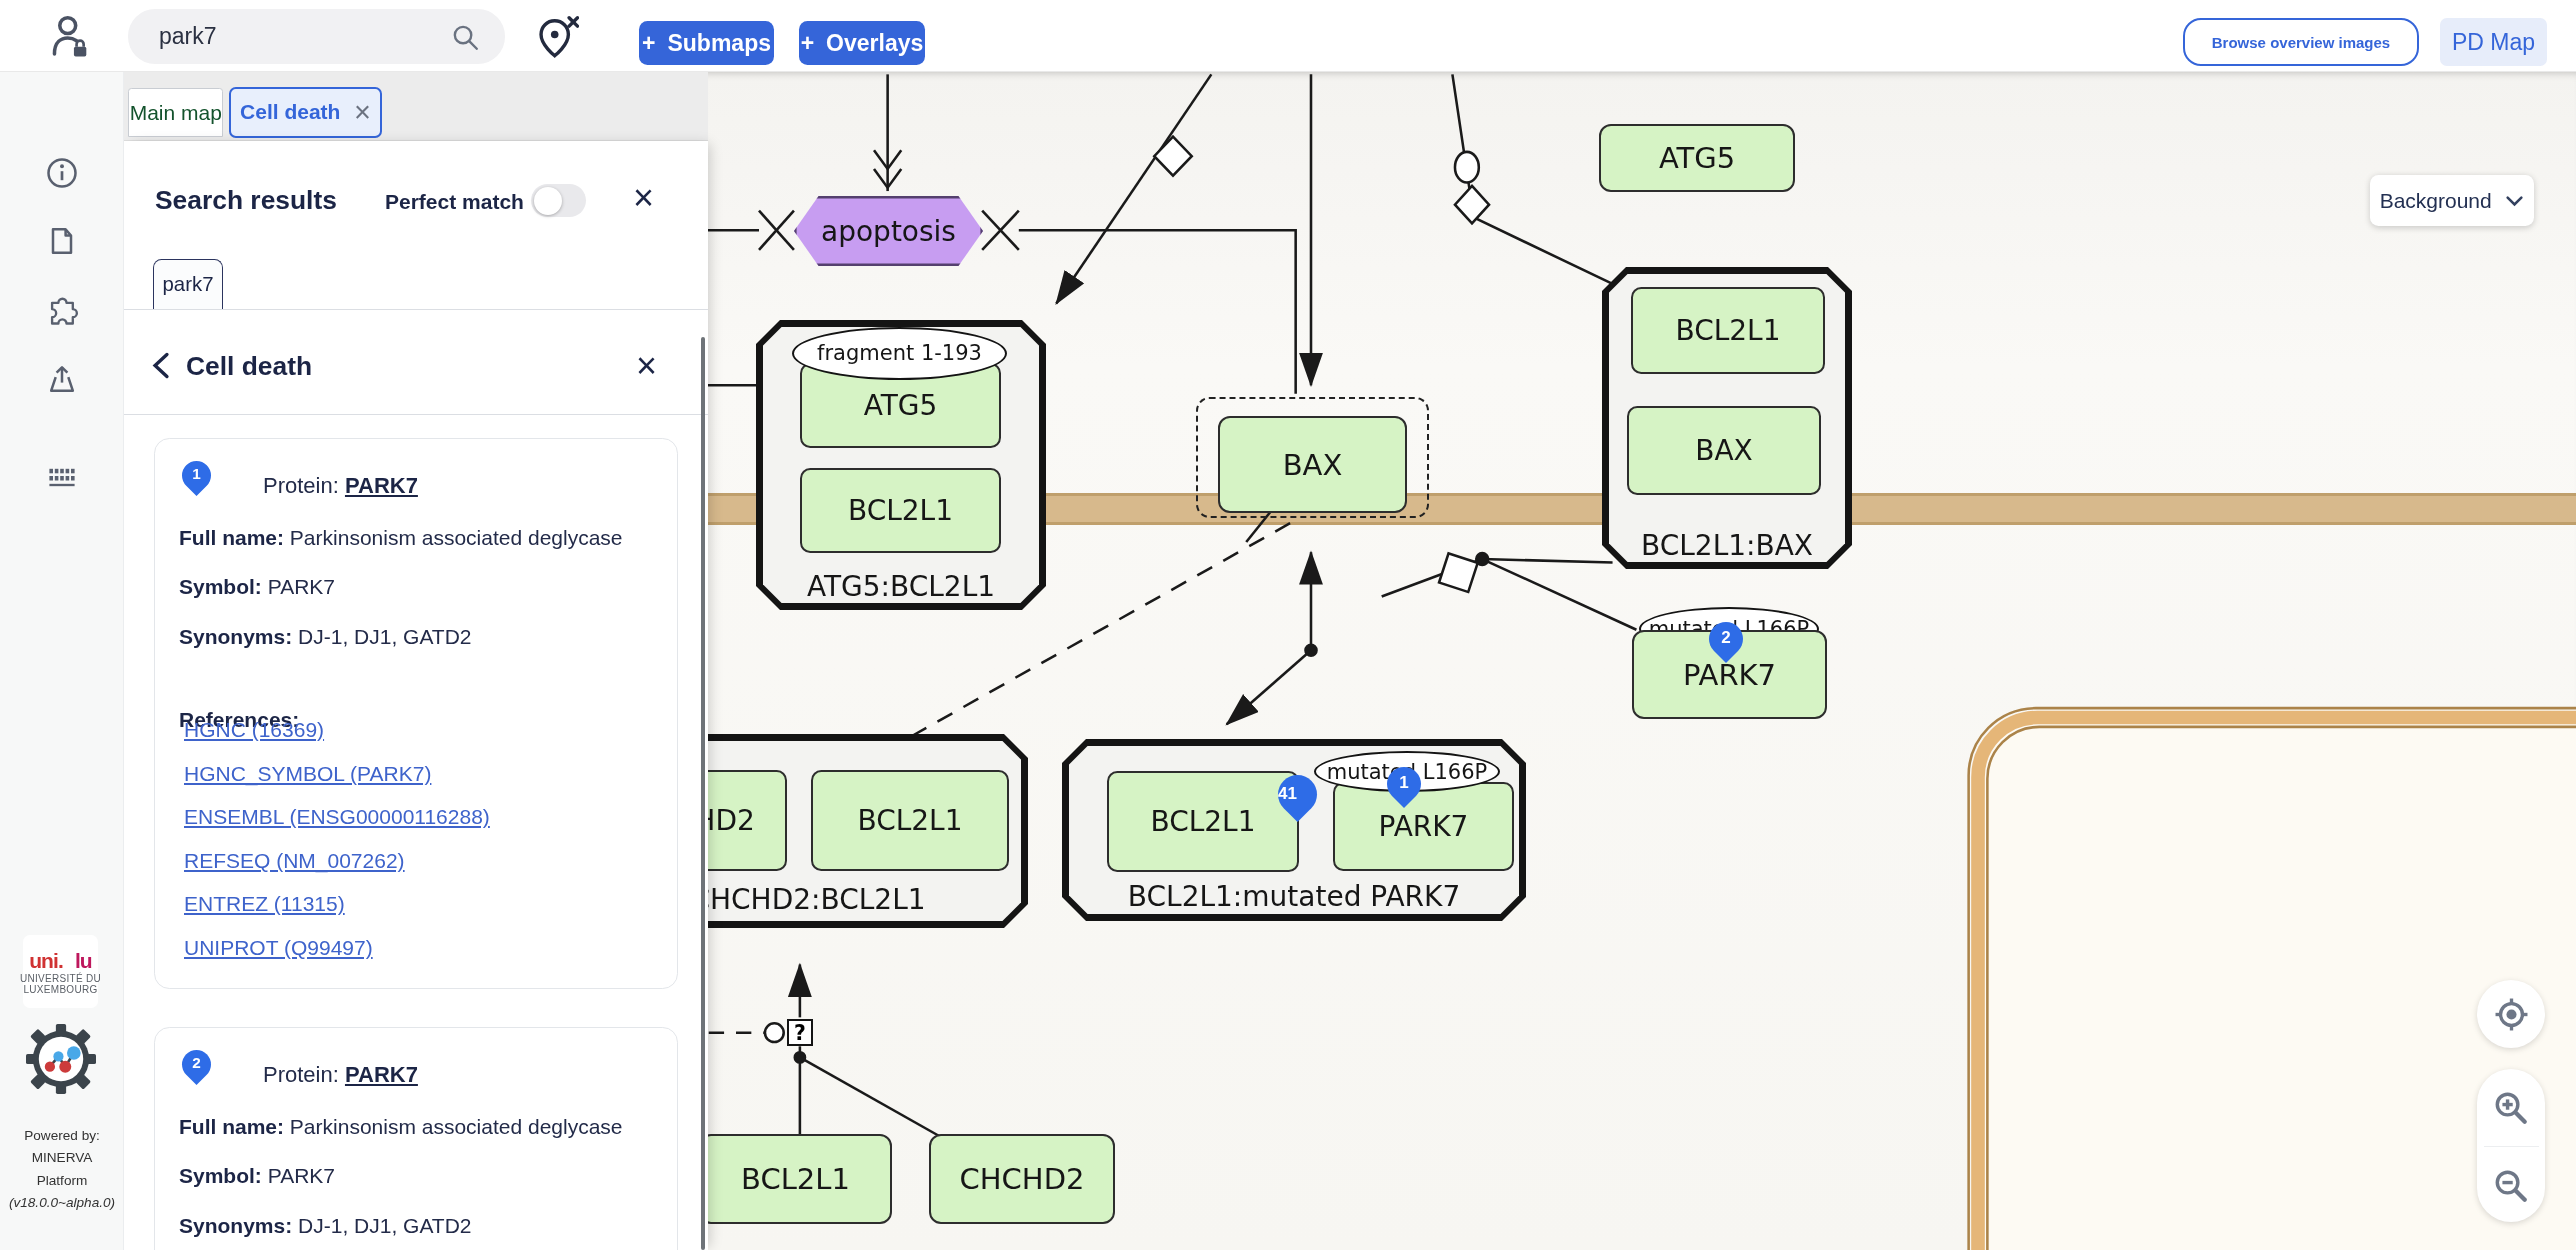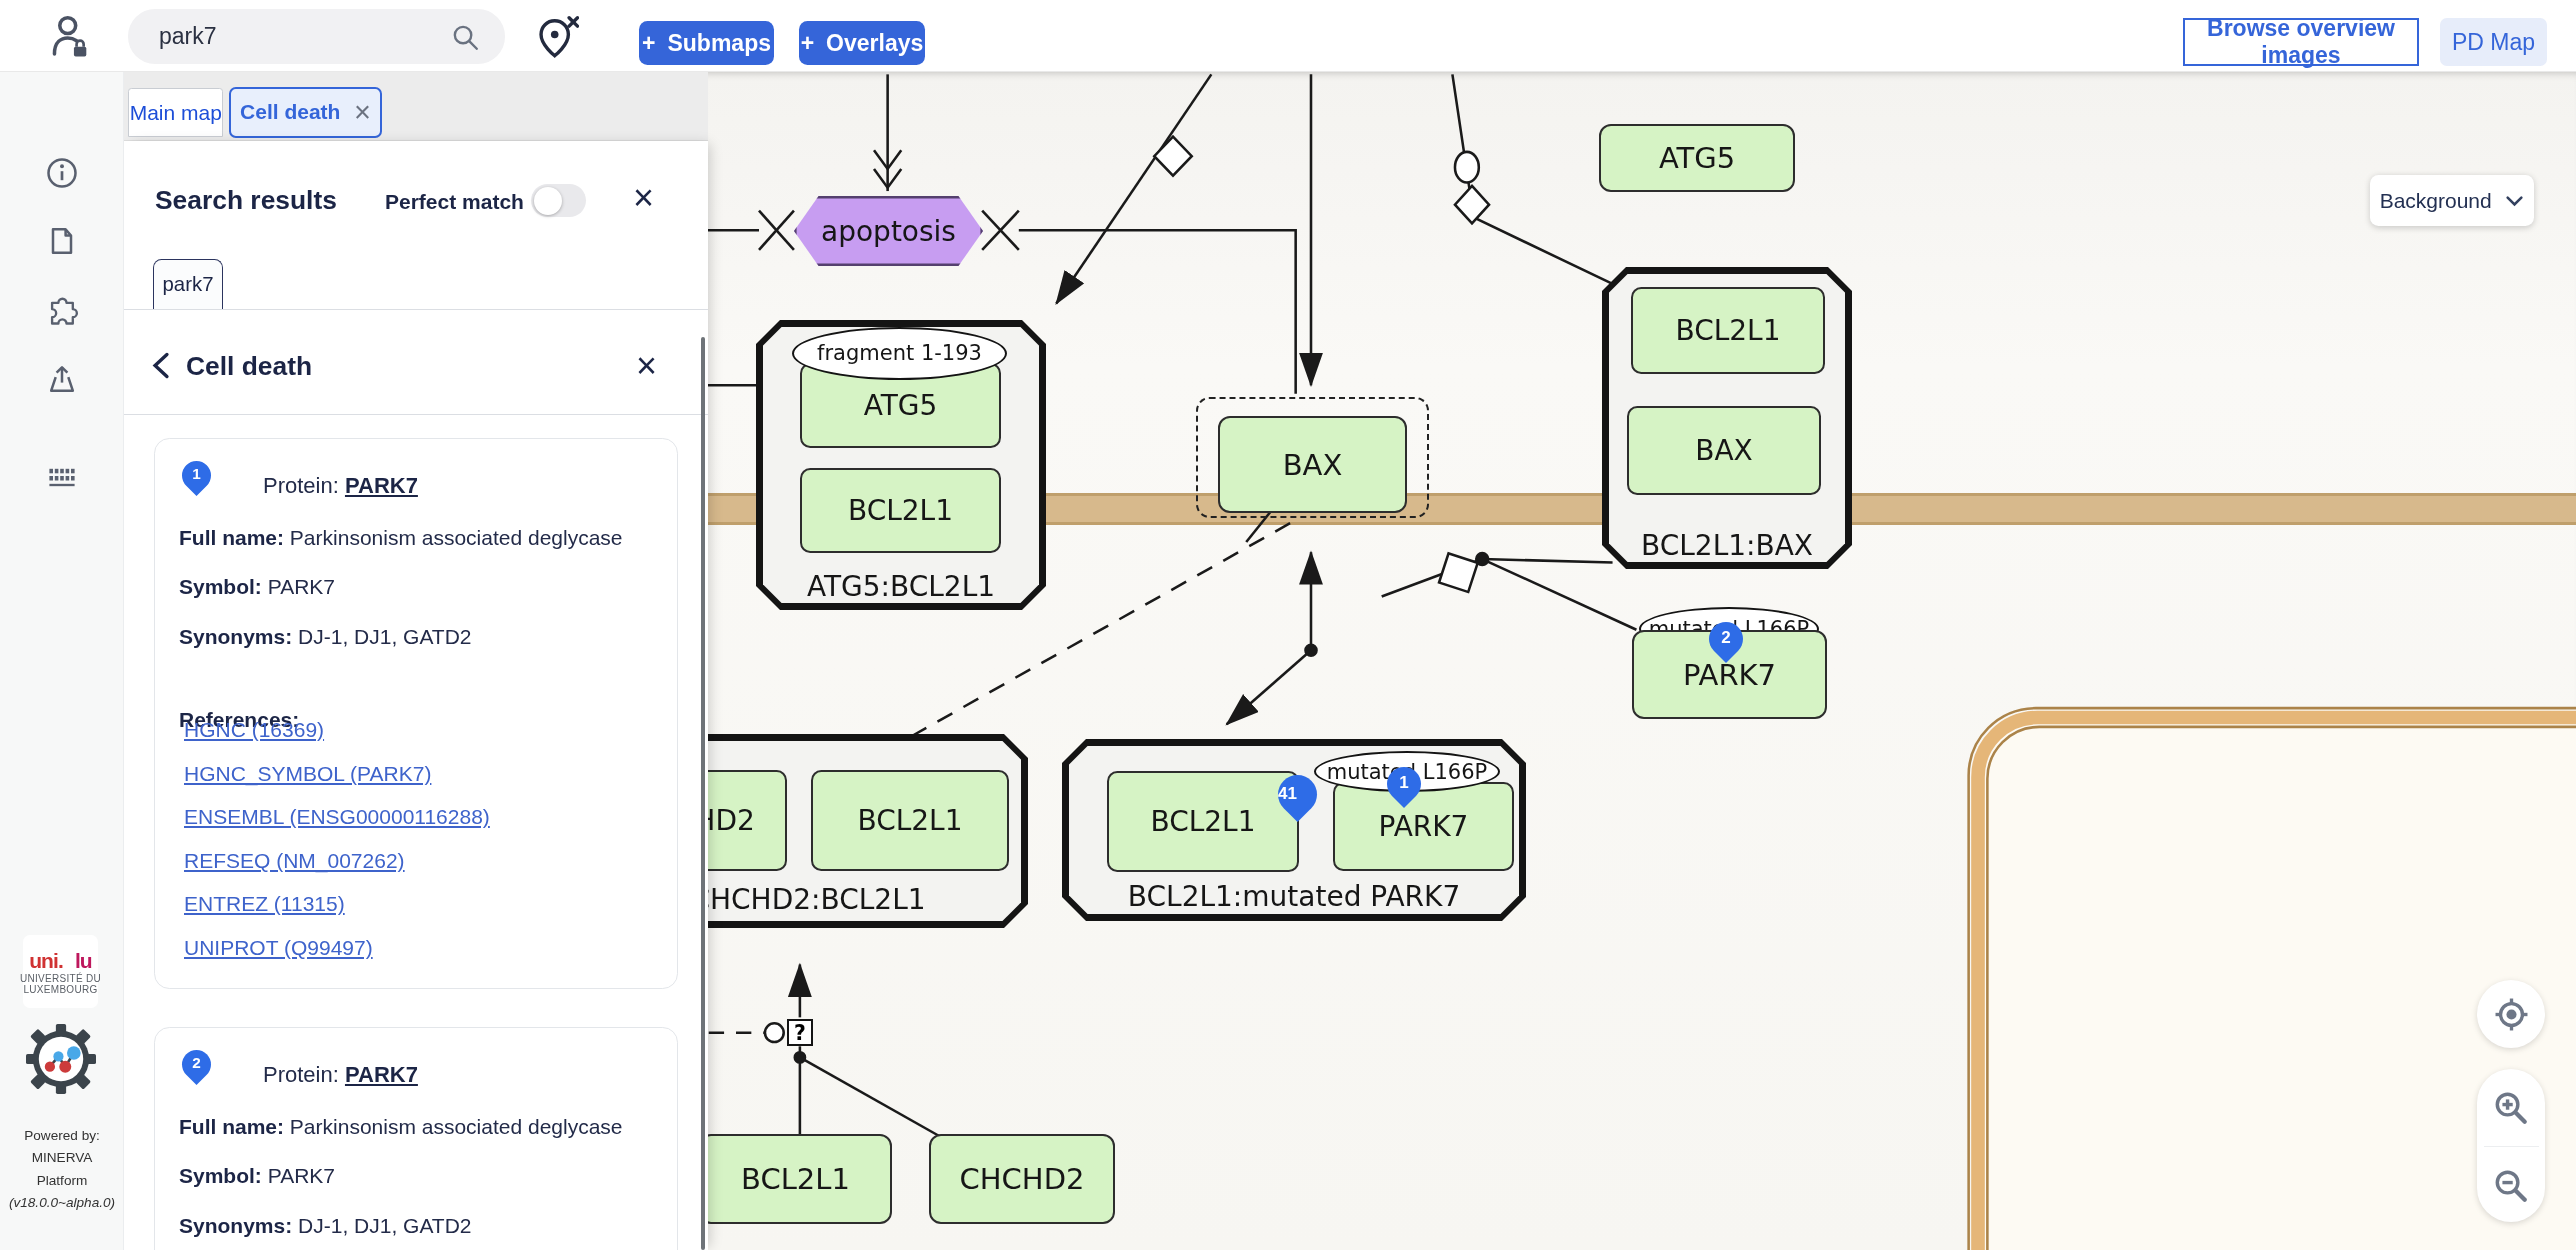--- a/index.html
+++ b/index.html
@@ -10,33 +10,33 @@
   
   .topbar { position:absolute; left:0; top:0; width:2576px; height:72px; background:#fff;
     border-bottom:1.7px solid #e9e9e9; z-index:30; }
   .search-pill { position:absolute; left:128px; top:9.4px; width:377px; height:55px;
     background:#f1f1f3; border-radius:27px; display:flex; align-items:center; }
   .search-pill input { border:none; outline:none; background:transparent; font-family:"Liberation Sans",sans-serif;
     font-size:23px; color:#2b3142; padding-left:31px; width:307px; }
   .btn-blue { position:absolute; background:#3565d9; color:#fff; border:none; border-radius:8.5px;
     font-family:"Liberation Sans",sans-serif; font-size:23px; font-weight:bold; display:flex; align-items:center;
     justify-content:center; gap:12px; cursor:pointer; }
-  .btn-outline { position:absolute; background:#fff; color:#3565d9; border:2.6px solid #3565d9; border-radius:0;
-    font-size:23px; font-weight:bold; display:flex; align-items:center; justify-content:center;
+  .btn-outline { position:absolute; background:#fff; color:#3565d9; border:2.6px solid #3565d9; border-radius:18px;
+    font-size:15px; font-weight:bold; display:flex; align-items:center; justify-content:center;
     font-family:"Liberation Sans",sans-serif; }
   .btn-soft { position:absolute; background:#e7edfa; color:#3565d9; border:none; border-radius:6.8px;
     font-size:23px; display:flex; align-items:center; justify-content:center; font-family:"Liberation Sans",sans-serif; }
 
   
   .tabstrip { position:absolute; left:124px; top:72px; width:584px; height:69px; background:#ececec;
     z-index:16; border-bottom:0.9px solid #dcdcdc; }
   .tab { position:absolute; display:flex; align-items:center; justify-content:center; gap:13.6px;
     font-size:21px; cursor:pointer; }
   .tab-plain { left:4.3px; top:16px; width:95px; height:49px; background:#fff; border:1.7px solid #c9cdd3;
-    color:#1d4ed8; border-radius:3.4px 3.4px 0 0; }
+    color:#14532d; border-radius:3.4px 3.4px 0 0; }
   .tab-active { left:105px; top:14.5px; width:153px; height:51px; background:#e8effc; border:2.6px solid #3465d9;
     border-radius:6.8px; color:#3465d9; font-weight:bold; }
   .tab-close { color:#6b7280; font-size:29px; font-weight:normal; line-height:1; }
 
   
   .sidebar { position:absolute; left:0; top:72px; width:124px; height:1178px; background:#f7f8f8;
     border-right:1.7px solid #ebedef; z-index:25; }
   .side-icon { position:absolute; left:44px; width:36px; height:36px; cursor:pointer; }
   .unilu { position:absolute; left:23px; top:863px; width:75px; height:73px; background:#fff; border-radius:6.8px;
     display:flex; flex-direction:column; align-items:center; justify-content:center; }

